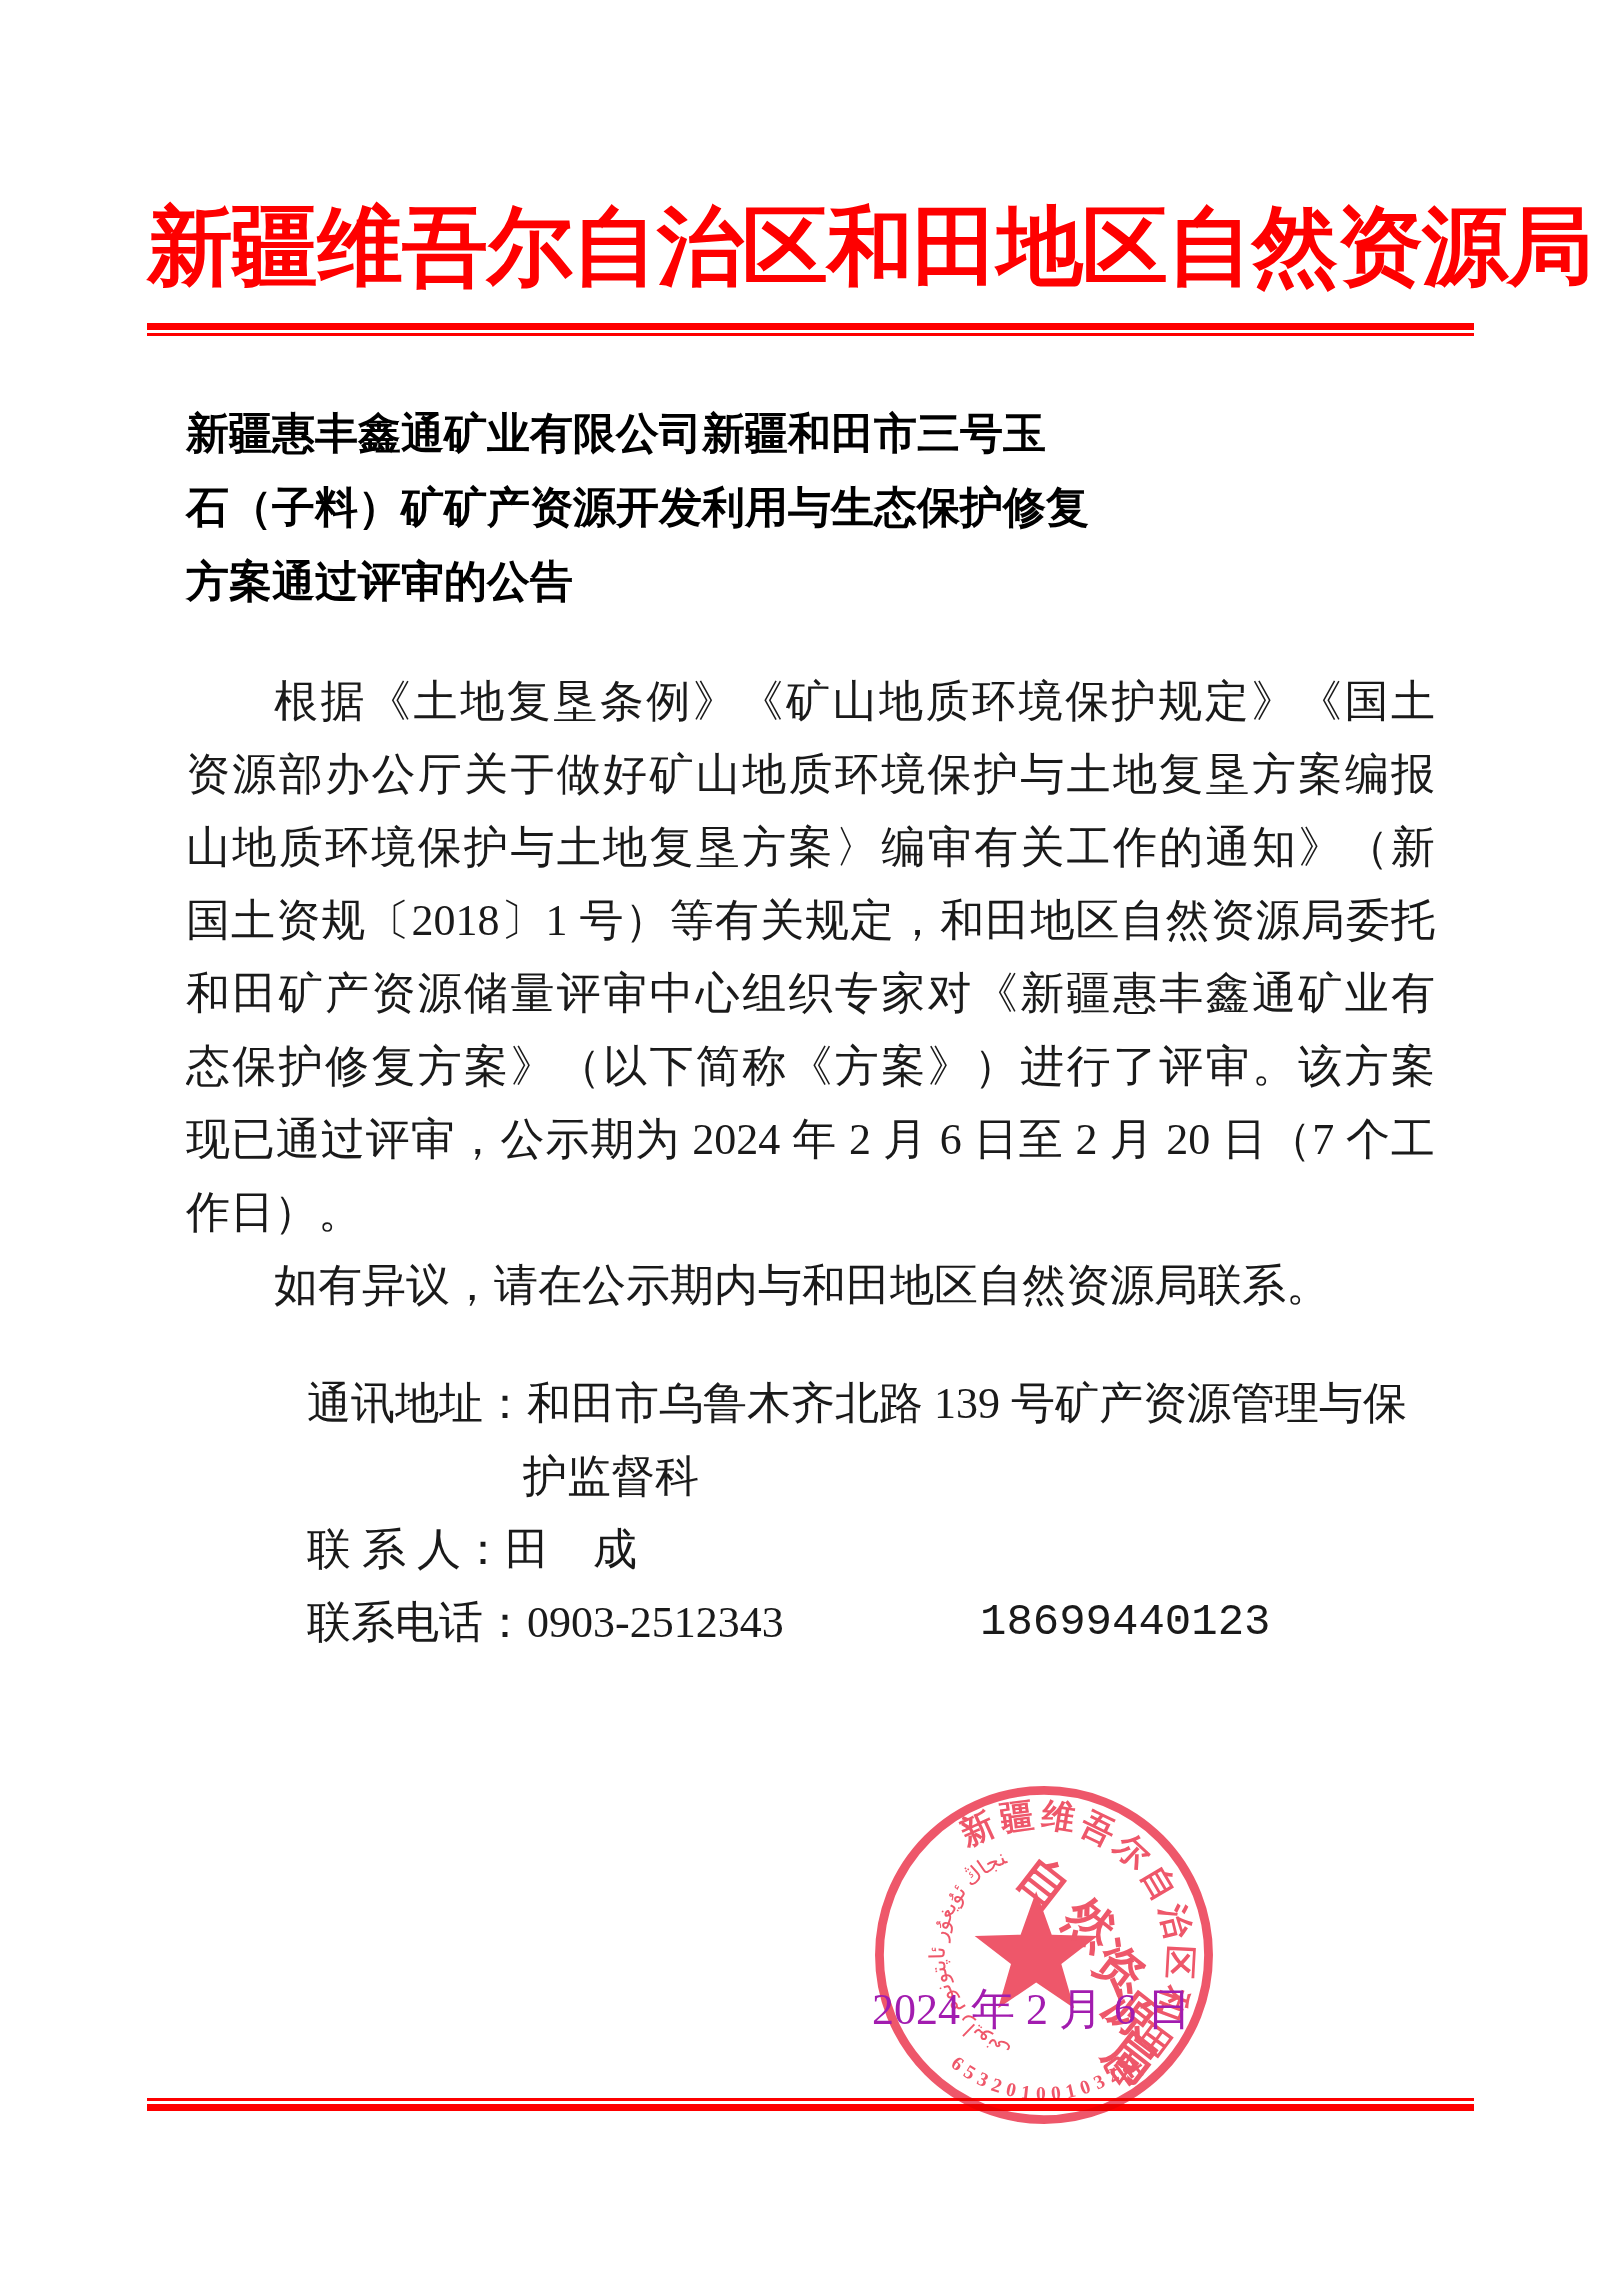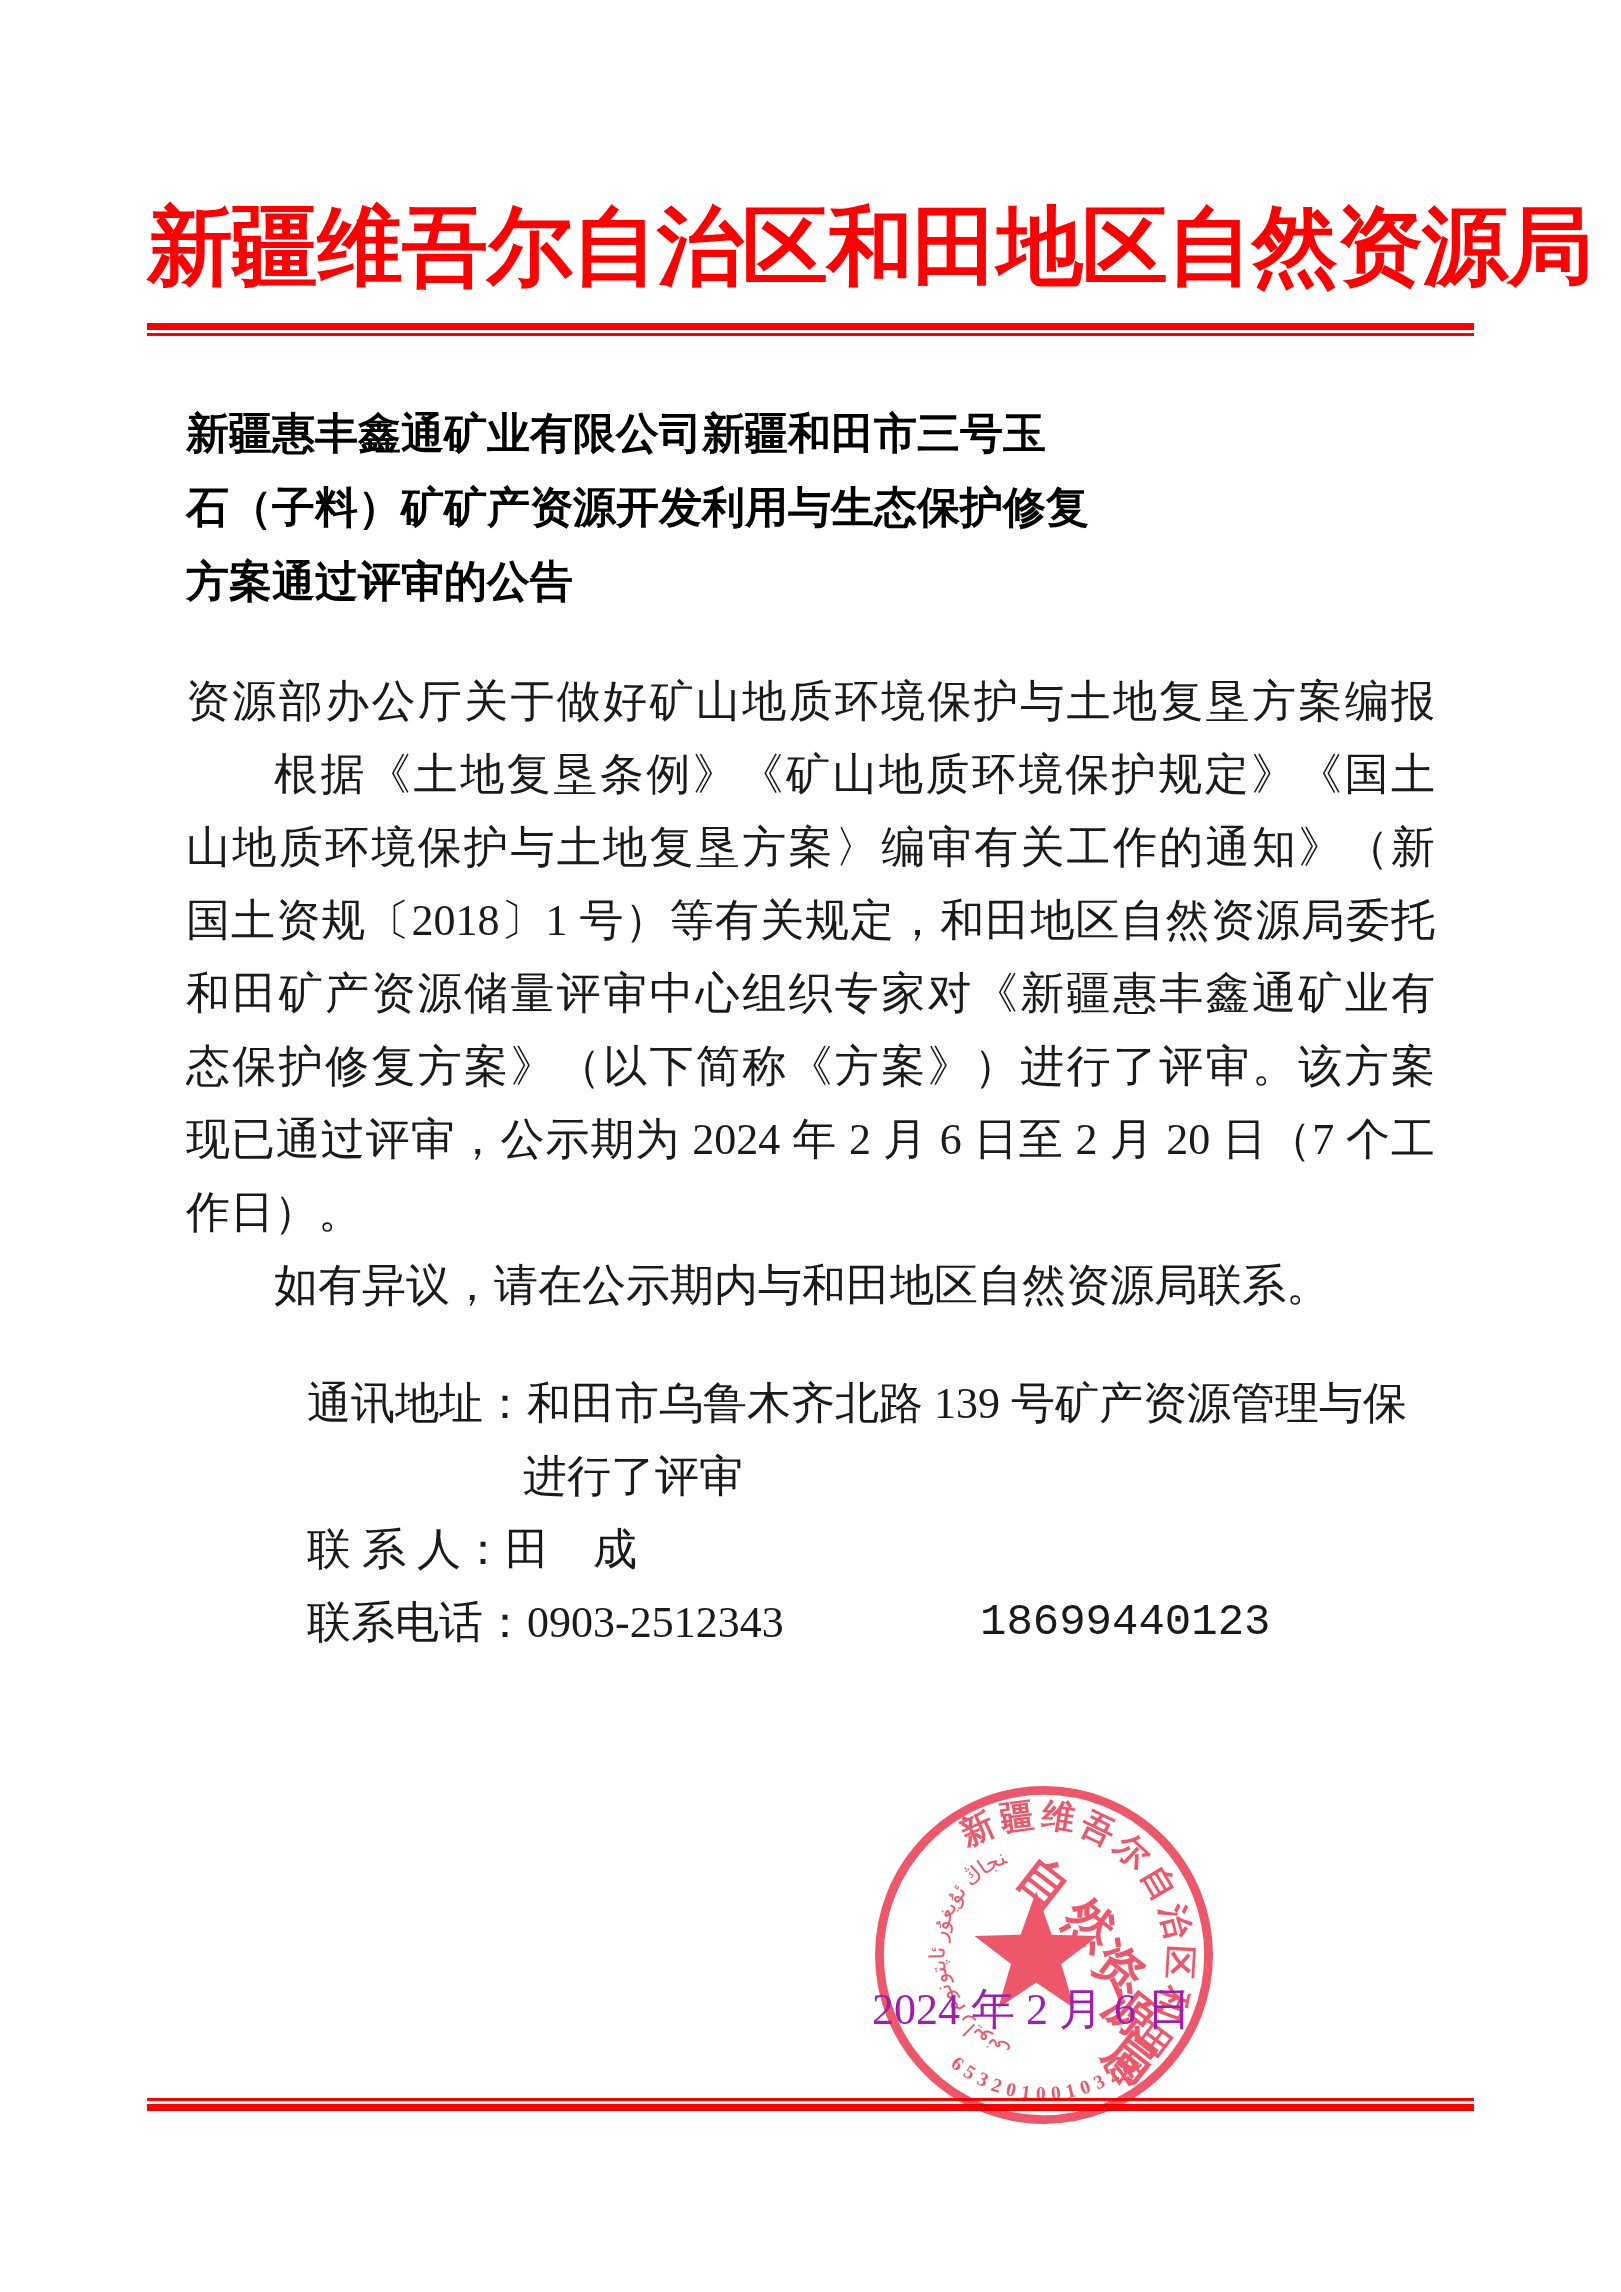--- a/index.html
+++ b/index.html
@@ -93,36 +93,36 @@
     <div class="thin"></div>
   </div>
 
   <div class="doc-title">
     <div>新疆惠丰鑫通矿业有限公司新疆和田市三号玉</div>
     <div>石（子料）矿矿产资源开发利用与生态保护修复</div>
     <div>方案通过评审的公告</div>
   </div>
 
   <div class="body-text">
+    <div class="p1-line first">根据《土地复垦条例》《矿山地质环境保护规定》《国土</div>
     <div class="p1-line">资源部办公厅关于做好矿山地质环境保护与土地复垦方案编报</div>
-    <div class="p1-line first">根据《土地复垦条例》《矿山地质环境保护规定》《国土</div>
     <div class="p1-line">山地质环境保护与土地复垦方案〉编审有关工作的通知》（新</div>
     <div class="p1-line">国土资规〔2018〕1 号）等有关规定，和田地区自然资源局委托</div>
     <div class="p1-line">和田矿产资源储量评审中心组织专家对《新疆惠丰鑫通矿业有</div>
     <div class="p1-line">态保护修复方案》（以下简称《方案》）进行了评审。该方案</div>
     <div class="p1-line">现已通过评审，公示期为 2024 年 2 月 6 日至 2 月 20 日（7 个工</div>
     <div class="p1-line last">作日）。</div>
     <div class="p2-line">如有异议，请在公示期内与和田地区自然资源局联系。</div>
 
     <div class="contact">
       <div class="contact-row">
         <span>通讯地址：</span><span>和田市乌鲁木齐北路 139 号矿产资源管理与保</span>
       </div>
       <div class="contact-row">
-        <span class="wrap-indent" style="display:inline-block;">进行了评审</span>
+        <span class="wrap-indent" style="display:inline-block;">护监督科</span>
       </div>
       <div class="contact-row">
         <span>联 系 人：</span><span>田　成</span>
       </div>
       <div class="contact-row">
         <span>联系电话：</span><span>0903-2512343</span>
         <span class="phone2">18699440123</span>
       </div>
     </div>
   </div>

